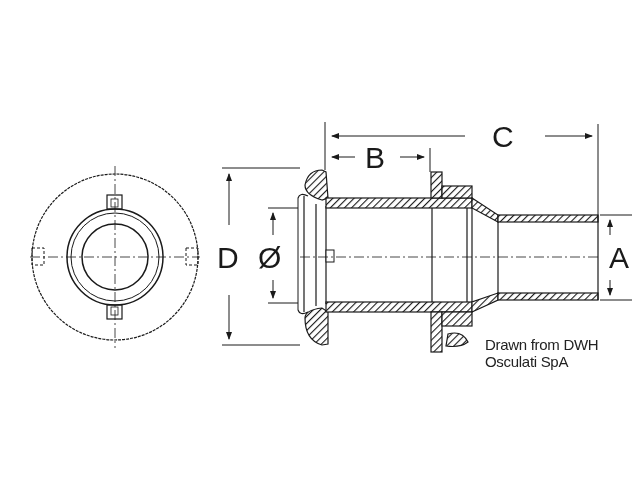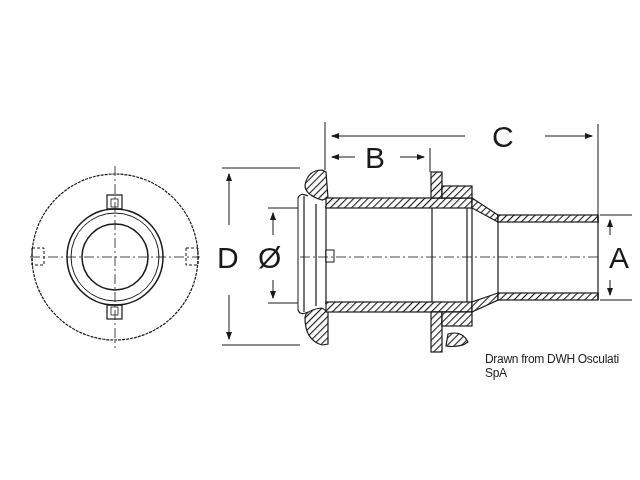--- a/index.html
+++ b/index.html
@@ -1,19 +1,19 @@
 <!DOCTYPE html>
 <html><head>
 <meta charset="utf-8">
 <style>
   html, body { margin:0; padding:0; background:#ffffff; }
   body { width:640px; height:480px; position:relative; overflow:hidden; font-family:"Liberation Sans", sans-serif; }
   svg { position:absolute; left:0; top:0; }
   .dimlabel { font-family:"Liberation Sans", sans-serif; font-size:30px; fill:#1a1a1a; }
-  .credit { position:absolute; left:485px; top:352px; font-size:12px; color:#222; font-family:"Liberation Sans", sans-serif; letter-spacing:-0.3px; }
+  .credit { position:absolute; left:485px; top:336px; font-size:15px; color:#222; font-family:"Liberation Sans", sans-serif; letter-spacing:-0.3px; }
 </style>
 </head>
 <body>
 
 <svg width="640" height="480" viewBox="0 0 640 480">
   <defs>
     <pattern id="hatch" width="5" height="5" patternUnits="userSpaceOnUse" patternTransform="rotate(45)">
       <rect width="5" height="5" fill="#fff"></rect>
       <line x1="0" y1="0" x2="0" y2="5" stroke="#1a1a1a" stroke-width="2.2"></line>
     </pattern>

